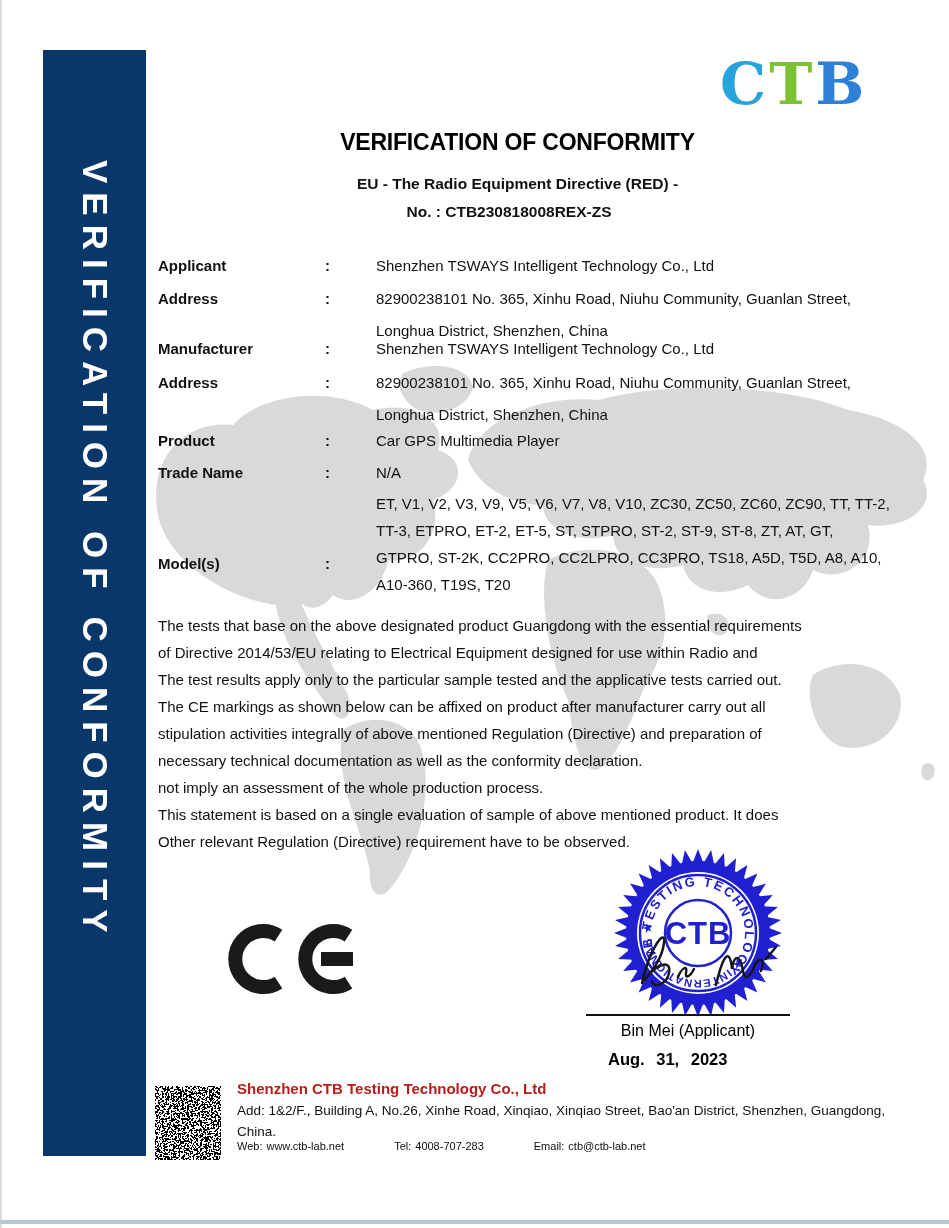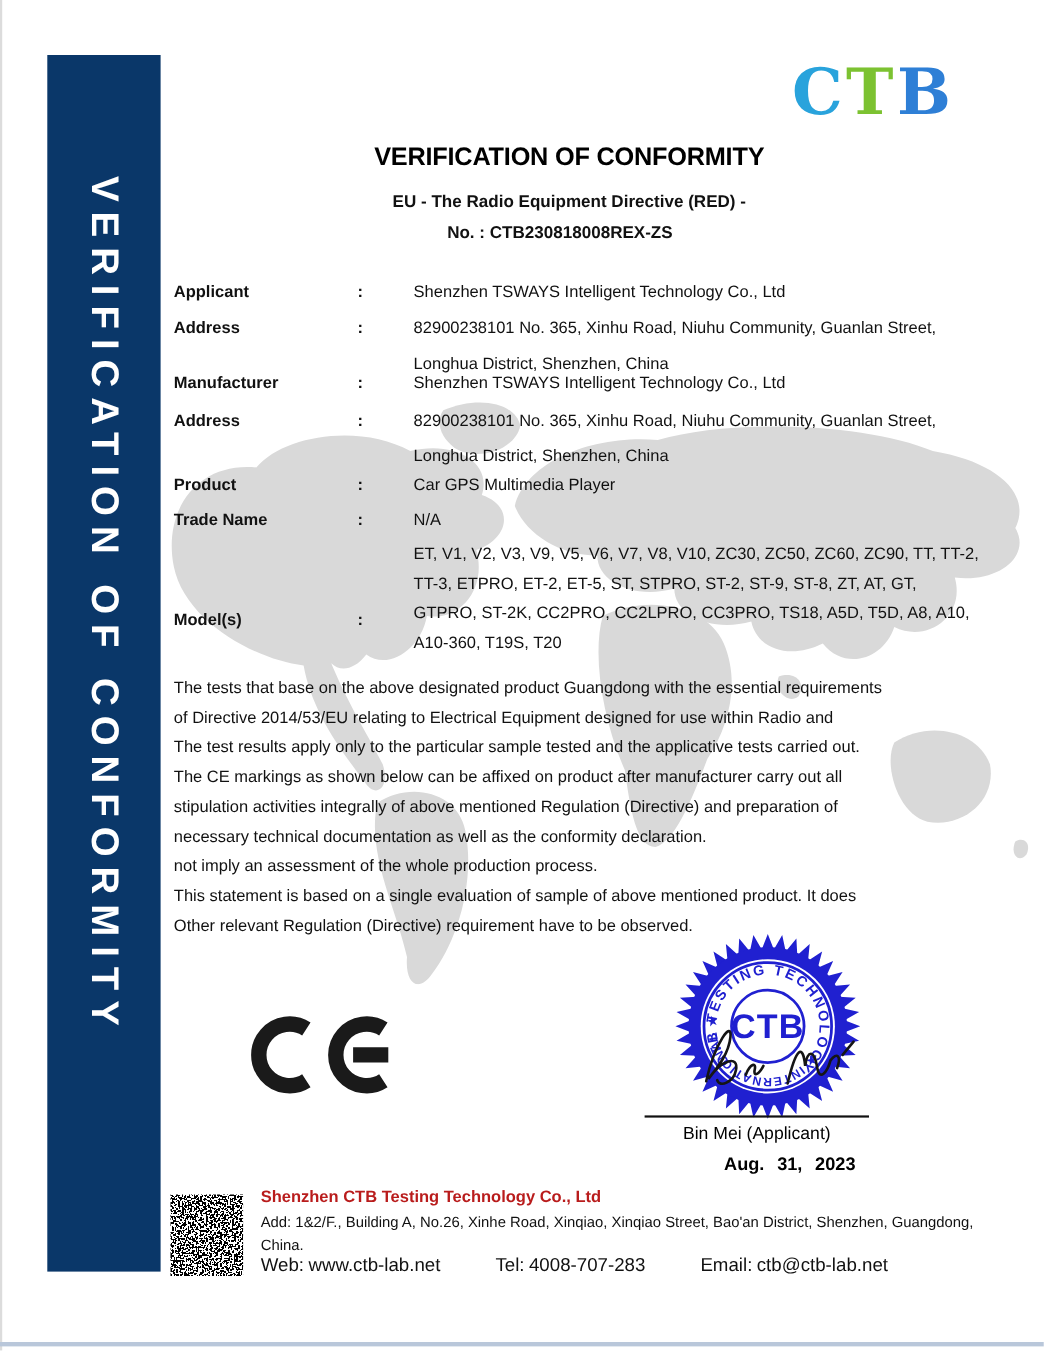--- a/index.html
+++ b/index.html
@@ -56,29 +56,29 @@
                   font-size:13px;letter-spacing:2px;fill:#2020d0;}
   .seal-ring-text-b{font-family:"Liberation Sans",sans-serif;font-weight:bold;
                   font-size:11px;letter-spacing:1px;fill:#2020d0;}
   .seal-ctb{font-family:"Liberation Sans",sans-serif;font-weight:bold;font-size:31px;
             letter-spacing:1px;fill:#2020d0;}
   .sig{left:598px;top:915px;}
 
   
   .sig-line{left:586px;top:1014px;width:204px;height:2px;background:#111;}
   .sig-name{left:588px;top:1022px;width:200px;text-align:center;font-size:16px;color:#000;}
-  .sig-date{left:608px;top:1050px;width:220px;text-align:center;font-size:16.5px;
+  .sig-date{left:608px;top:1050px;width:220px;text-align:left;font-size:16.5px;
             font-weight:bold;word-spacing:7px;color:#000;}
 
   
   .qr{left:155px;top:1086px;}
   .f-company{left:237px;top:1080px;font-weight:bold;font-size:15px;color:#b91c1c;}
   .f-addr{left:237px;top:1100px;width:680px;font-size:13.5px;}
   .f-addr div{line-height:21px;}
-  .f-contacts{left:237px;top:1140px;display:flex;gap:46px;font-size:17px;}
+  .f-contacts{left:237px;top:1140px;display:flex;gap:46px;font-size:11px;}
   .f-contacts .pair span{margin-right:4px;}
 </style>
 </head>
 <body>
 
 <div class="page">
 
   <div class="abs edge-left"></div>
   <div class="abs edge-bottom"></div>
 

